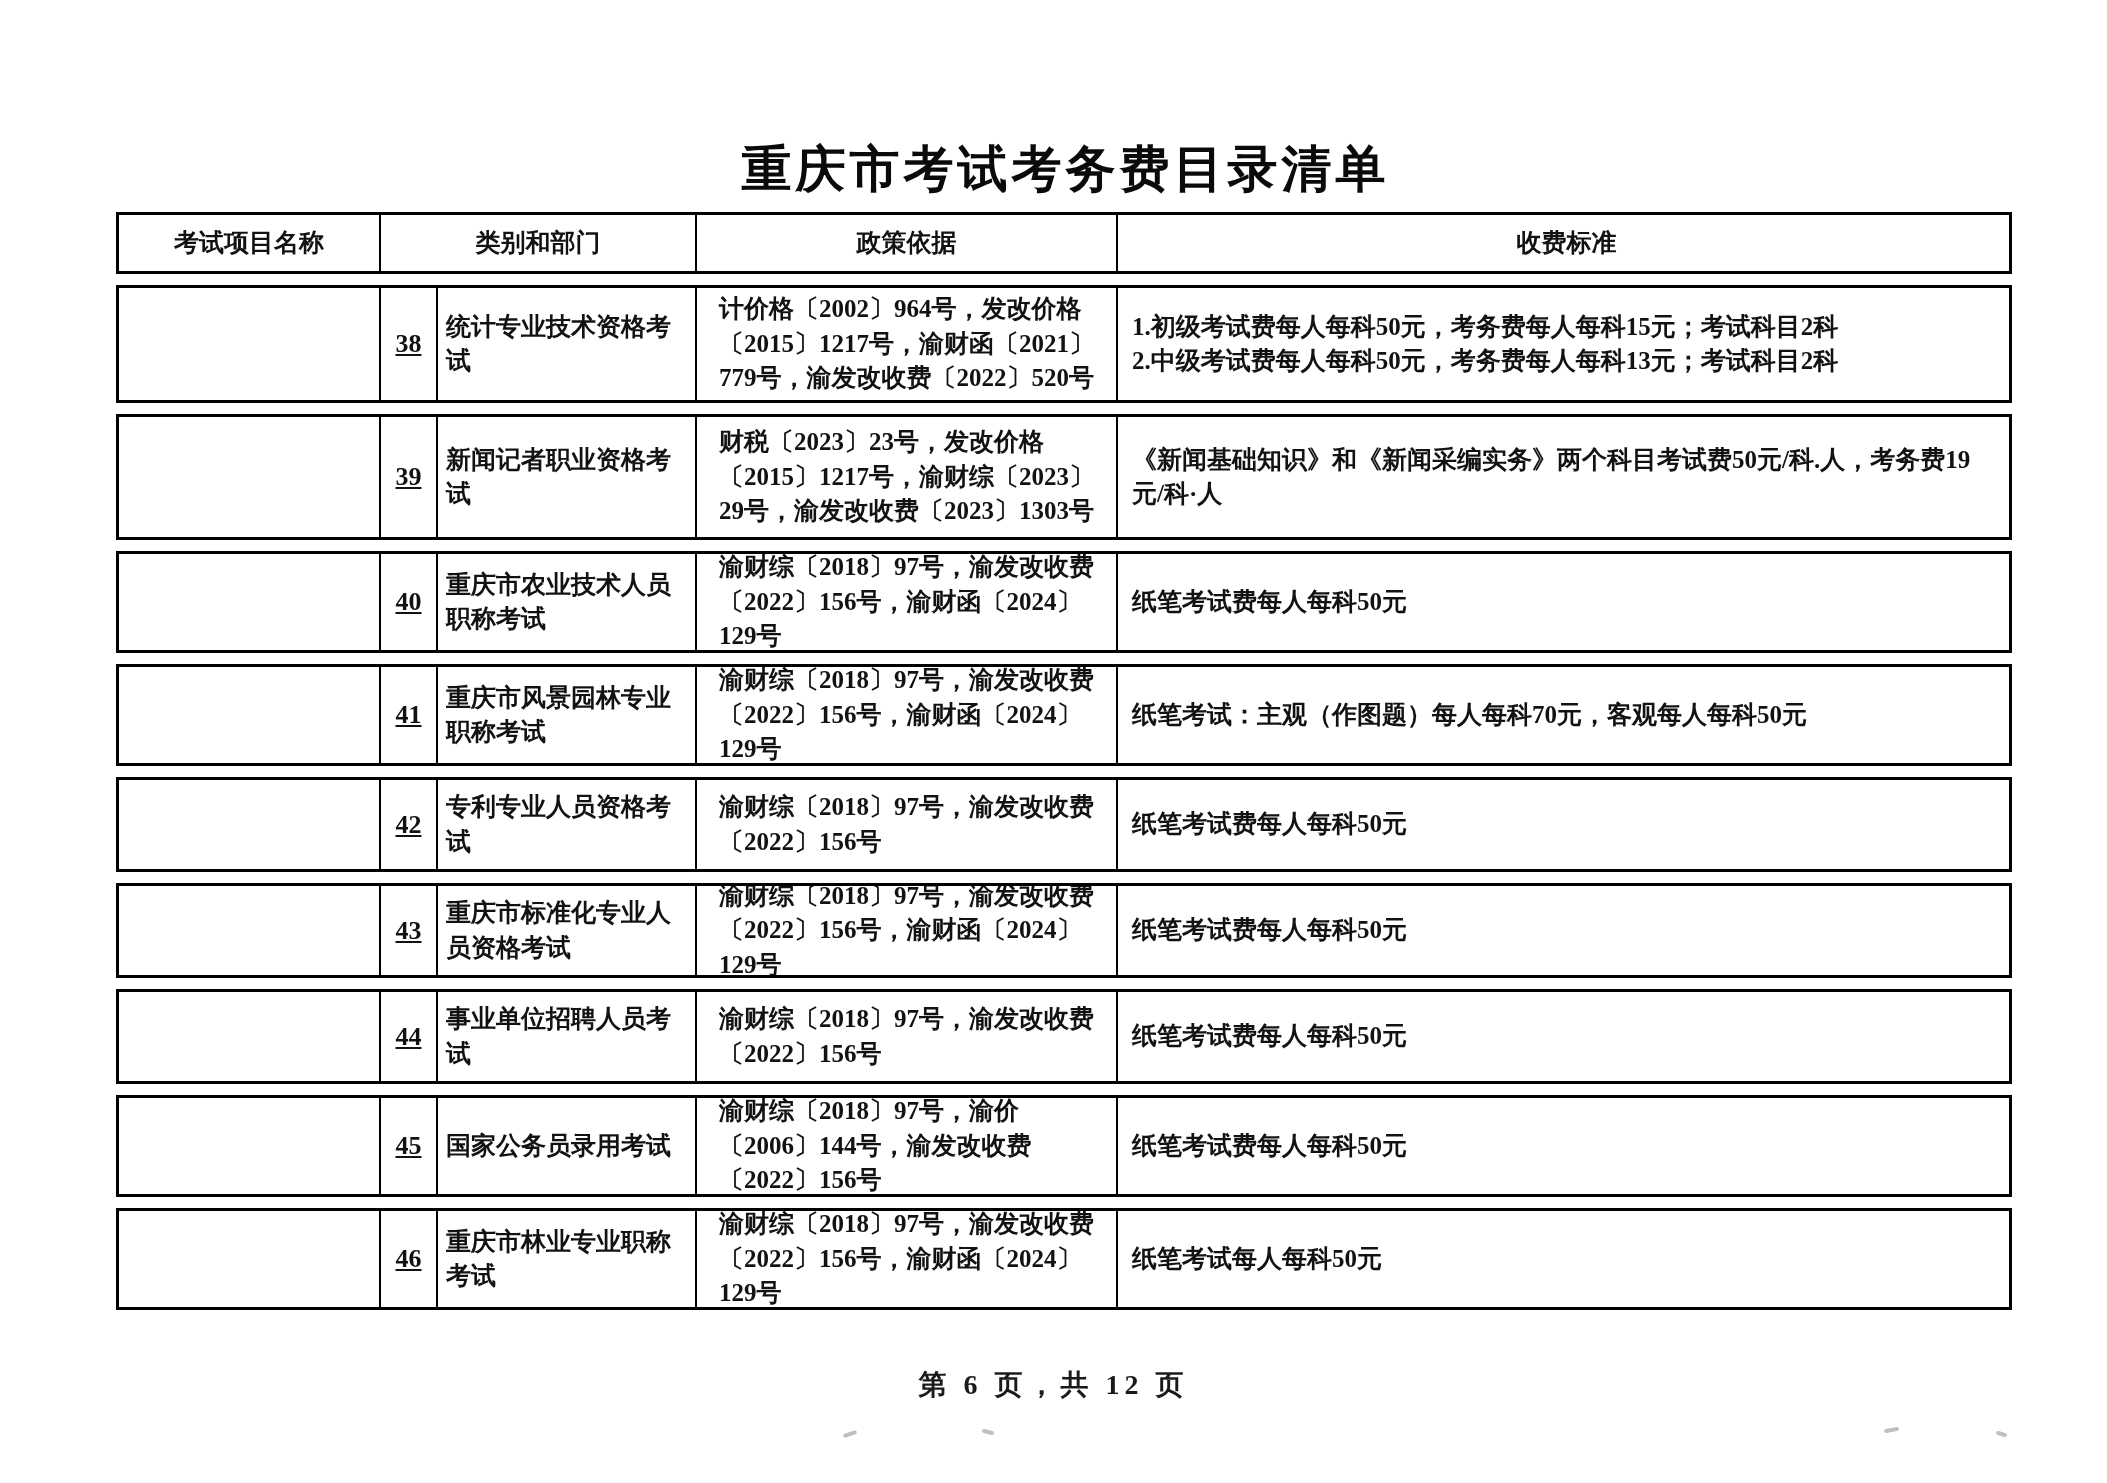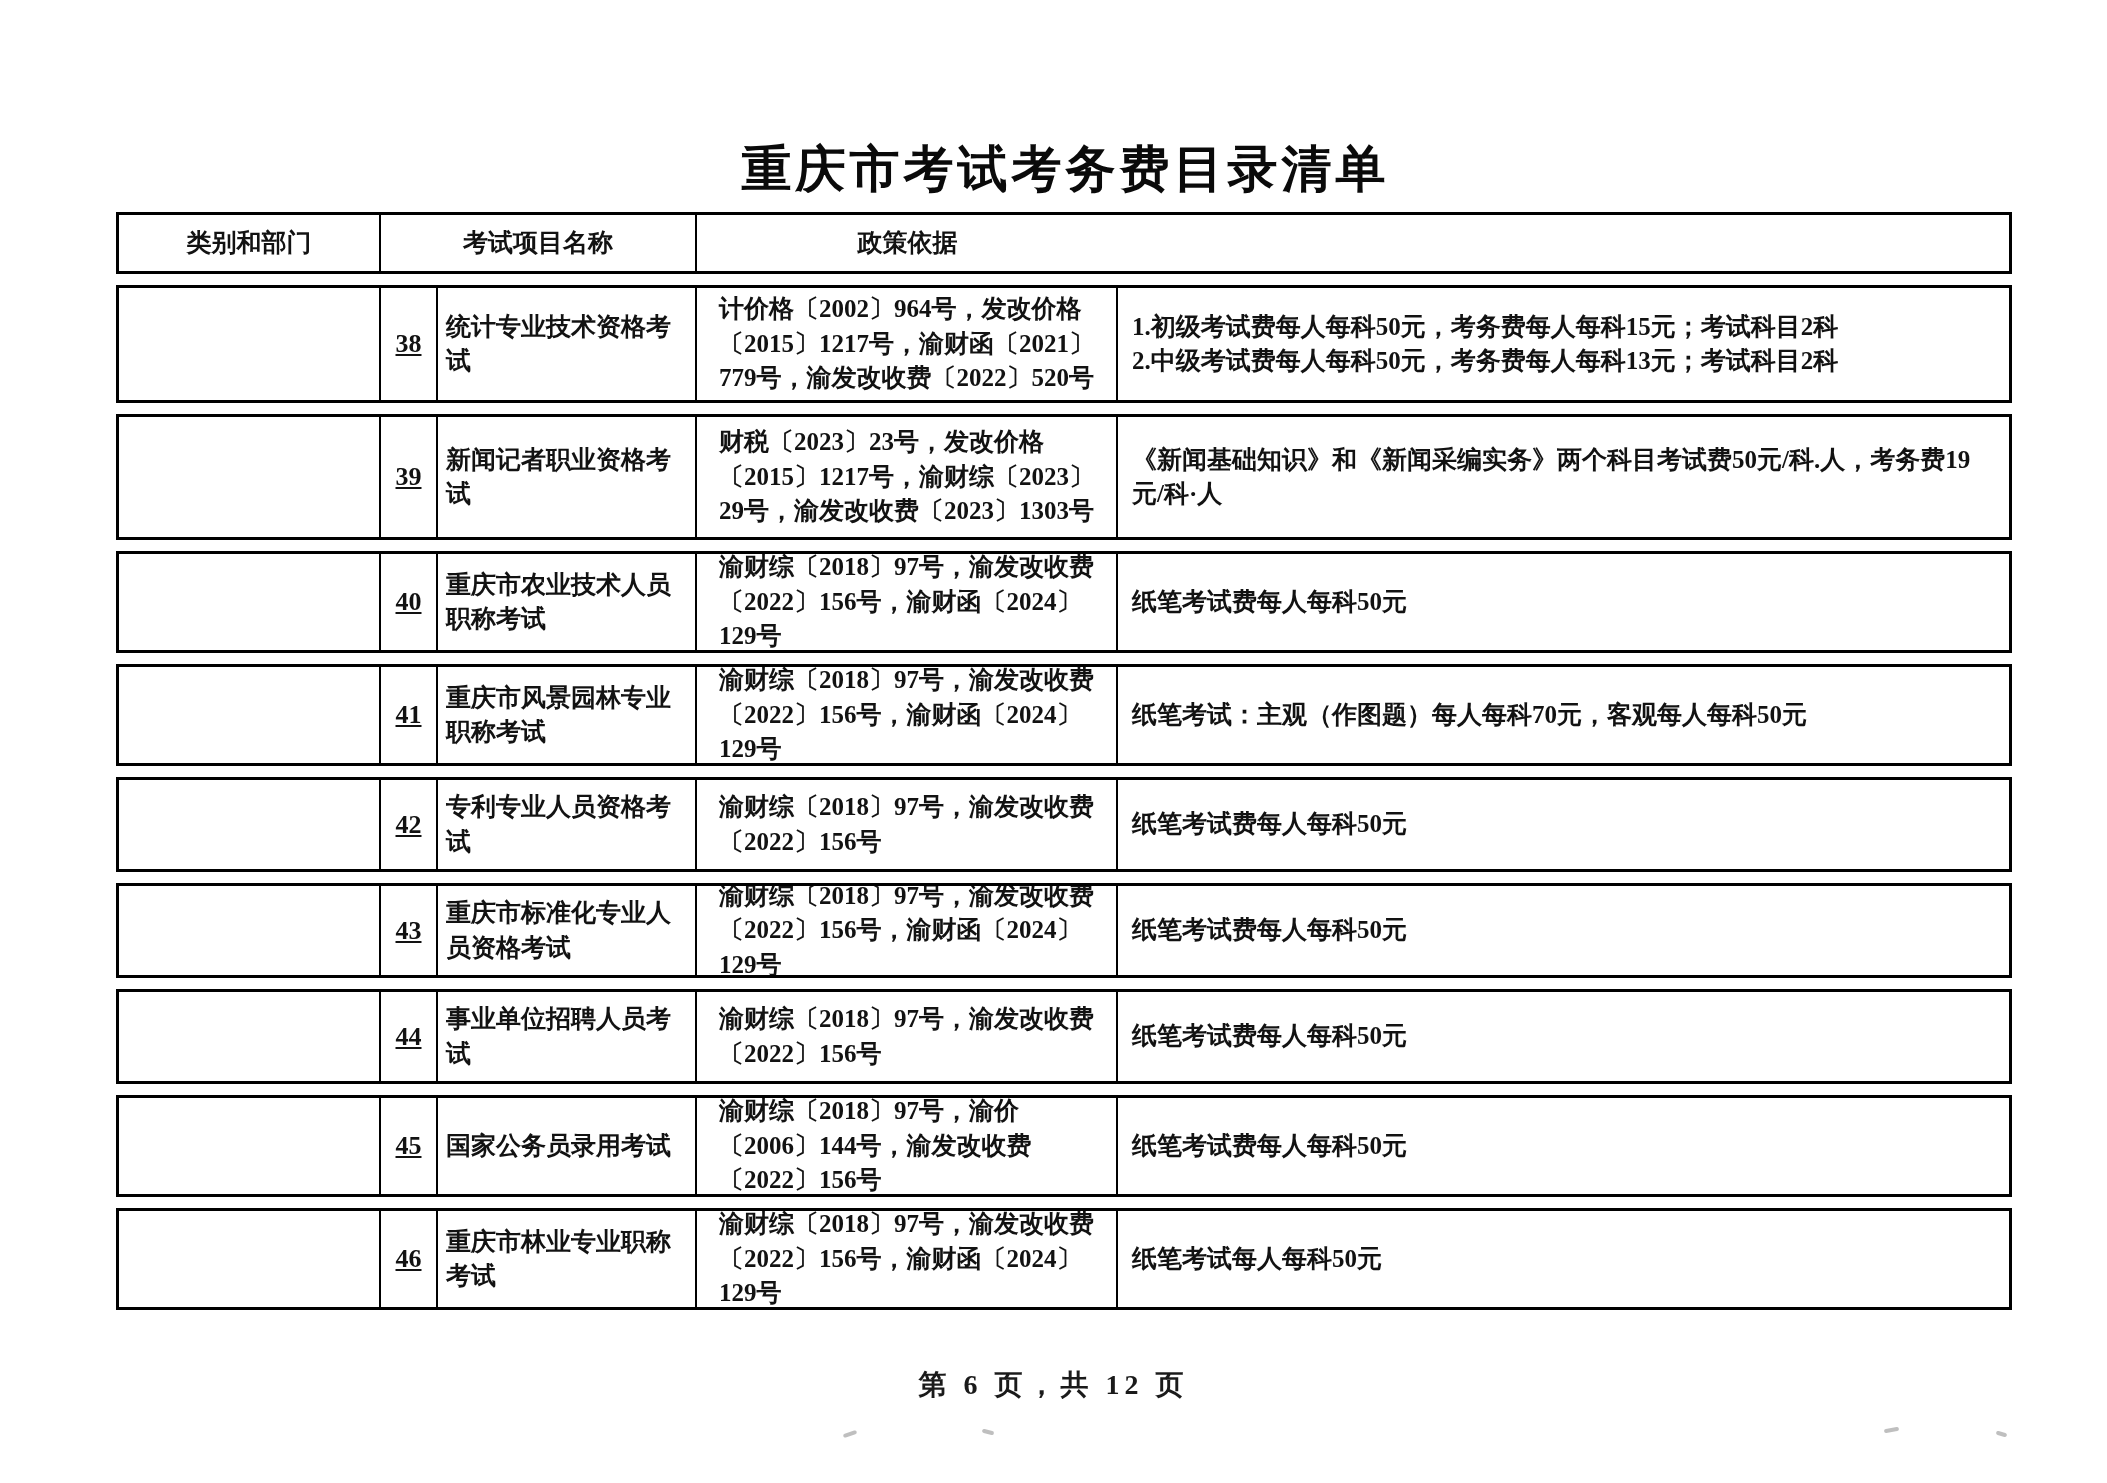--- a/index.html
+++ b/index.html
@@ -89,23 +89,24 @@
 </head>
 <body>
 
 <div class="page">
 
   <div class="doc-title">重庆市考试考务费目录清单</div>
 
   <div class="fee-table">
 
     <div class="trow header">
+      <div class="cell cell-center">考试项目名称</div>
       <div class="cell cell-center">类别和部门</div>
-      <div class="cell cell-center">考试项目名称</div>
       <div class="cell cell-center">政策依据</div>
+      <div class="cell cell-center">收费标准</div>
     </div>
 
     <div class="trow h118">
       <div class="cell cell-cat"></div>
       <div class="cell cell-no">38</div>
       <div class="cell cell-name">统计专业技术资格考试</div>
       <div class="cell cell-policy">计价格〔2002〕964号，发改价格〔2015〕1217号，渝财函〔2021〕779号，渝发改收费〔2022〕520号</div>
       <div class="cell cell-fee">1.初级考试费每人每科50元，考务费每人每科15元；考试科目2科
 2.中级考试费每人每科50元，考务费每人每科13元；考试科目2科</div>
     </div>

